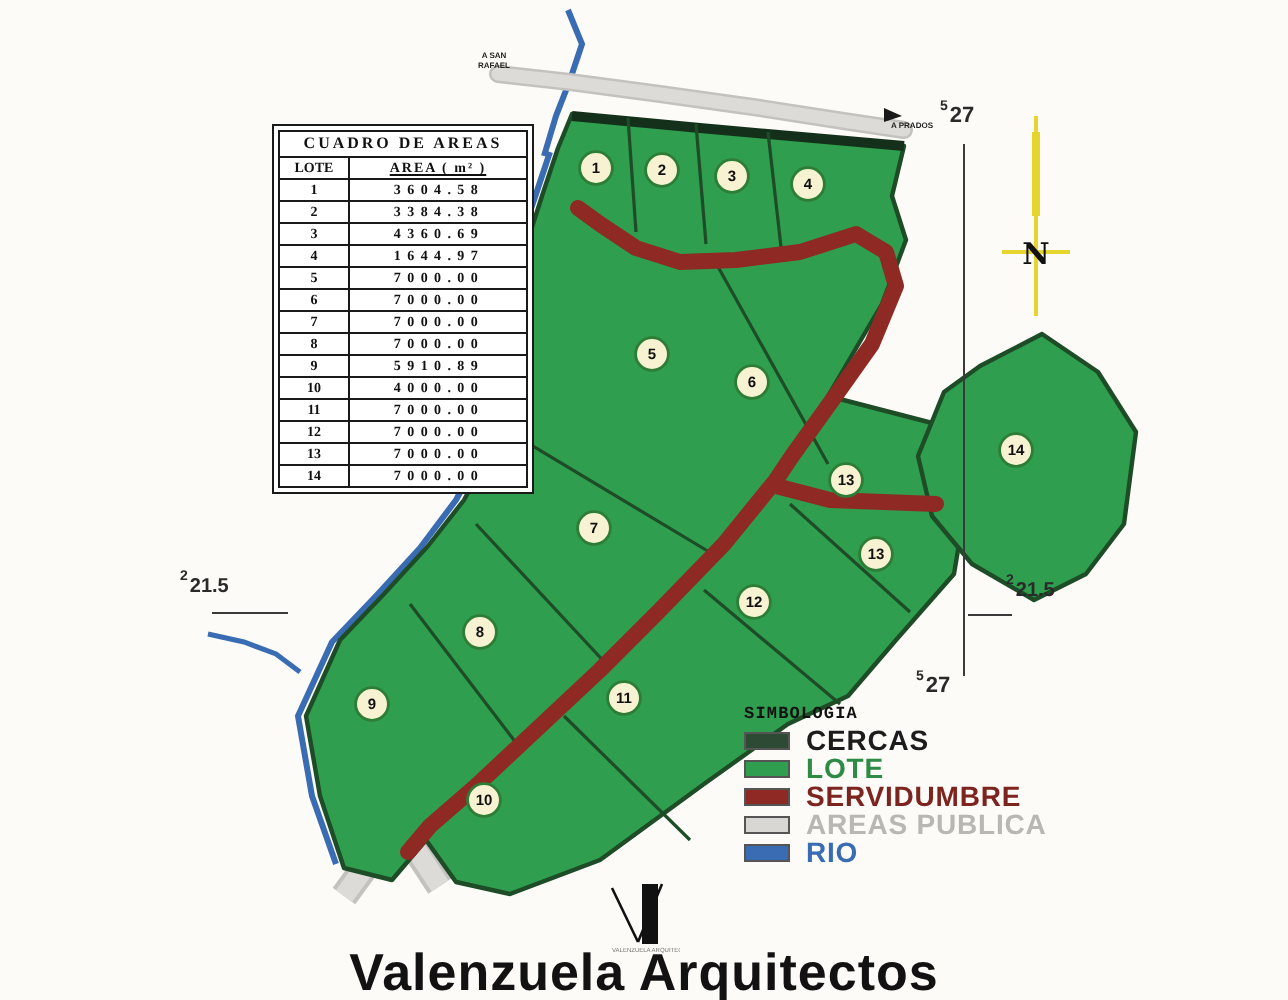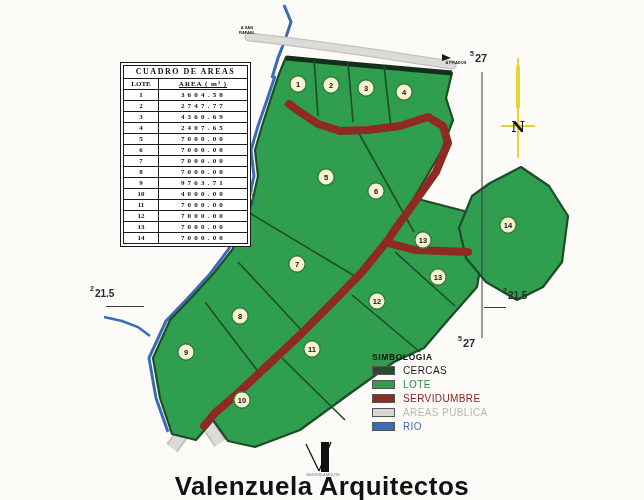--- a/index.html
+++ b/index.html
@@ -1,38 +1,38 @@
 <!DOCTYPE html>
 <html><head>
 <meta charset="utf-8">
 <style>
   html,body{margin:0;padding:0;background:#e8e8e4;}
   .page{position:relative;width:644px;height:500px;background:#fcfbf7;overflow:hidden;
         font-family:"Liberation Sans",sans-serif;}
   svg text{user-select:none;}
 
   
-  .areas{position:absolute;left:120px;top:62px;background:#fff;border:1px solid #1a1a1a;
+  .areas{position:absolute;left:136px;top:62px;background:#fff;border:1px solid #1a1a1a;
          padding:2px;z-index:5;}
   .areas table{border:1px solid #1a1a1a;border-collapse:collapse;
          font-family:"Liberation Serif",serif;font-weight:bold;color:#111;}
   .areas th,.areas td{border:1px solid #1a1a1a;font-size:7px;line-height:8px;
          padding:1px 2px;text-align:center;white-space:nowrap;}
   .areas .tbl-title{font-size:8px;letter-spacing:1.5px;padding:2px;}
   .areas .col-lote{width:30px;}
   .areas .col-area{width:84px;letter-spacing:1px;text-decoration:underline;}
   .areas td.lote-cell{letter-spacing:0;}
   .areas td.area-cell{letter-spacing:3.2px;padding-right:1px;margin-left:32px;}
 
   
   .legend{position:absolute;left:372px;top:352px;z-index:5;}
-  .legend-title{font-size:8.5px;font-weight:bold;color:#111;letter-spacing:.6px;margin:0 0 5px 0;}
+  .legend-title{font-size:8.5px;font-weight:bold;color:#111;letter-spacing:.6px;margin:0 0 5px 0;font-family:Liberation Mono, monospace;}
   .legend-row{display:flex;align-items:center;margin-bottom:7px;height:7px;}
   .legend-swatch{width:21px;height:7px;border:1px solid #555;margin-right:8px;flex:none;}
-  .legend-label{font-size:10px;font-weight:normal;letter-spacing:.4px;line-height:9px;}
+  .legend-label{font-size:14px;font-weight:bold;letter-spacing:.4px;line-height:9px;}
 
   
   .gridmark{position:absolute;font-size:11px;font-weight:bold;color:#2a2a2a;z-index:4;}
   .gridmark .sup{font-size:7px;vertical-align:6px;margin-right:1px;}
   .tick{position:absolute;height:1px;background:#3a3a3a;z-index:4;}
 
   
   .tinylabel{position:absolute;font-size:4px;line-height:4.5px;font-weight:bold;color:#222;
              z-index:4;text-align:center;}
   .riverlabel{position:absolute;left:247px;top:166px;font-size:4.5px;font-weight:bold;
@@ -149,49 +149,49 @@
           <th class="col-area">AREA ( m² )</th>
         </tr>
       </thead>
       <tbody id="area-rows">
           <tr>
             <td class="lote-cell">1</td>
             <td class="area-cell">3604.58</td>
           </tr>
           <tr>
             <td class="lote-cell">2</td>
-            <td class="area-cell">2747.77</td>
+            <td class="area-cell">3384.38</td>
           </tr>
           <tr>
             <td class="lote-cell">3</td>
             <td class="area-cell">4360.69</td>
           </tr>
           <tr>
             <td class="lote-cell">4</td>
-            <td class="area-cell">2407.65</td>
+            <td class="area-cell">1644.97</td>
           </tr>
           <tr>
             <td class="lote-cell">5</td>
             <td class="area-cell">7000.00</td>
           </tr>
           <tr>
             <td class="lote-cell">6</td>
             <td class="area-cell">7000.00</td>
           </tr>
           <tr>
             <td class="lote-cell">7</td>
             <td class="area-cell">7000.00</td>
           </tr>
           <tr>
             <td class="lote-cell">8</td>
             <td class="area-cell">7000.00</td>
           </tr>
           <tr>
             <td class="lote-cell">9</td>
-            <td class="area-cell">9763.71</td>
+            <td class="area-cell">5910.89</td>
           </tr>
           <tr>
             <td class="lote-cell">10</td>
             <td class="area-cell">4000.00</td>
           </tr>
           <tr>
             <td class="lote-cell">11</td>
             <td class="area-cell">7000.00</td>
           </tr>
           <tr>

